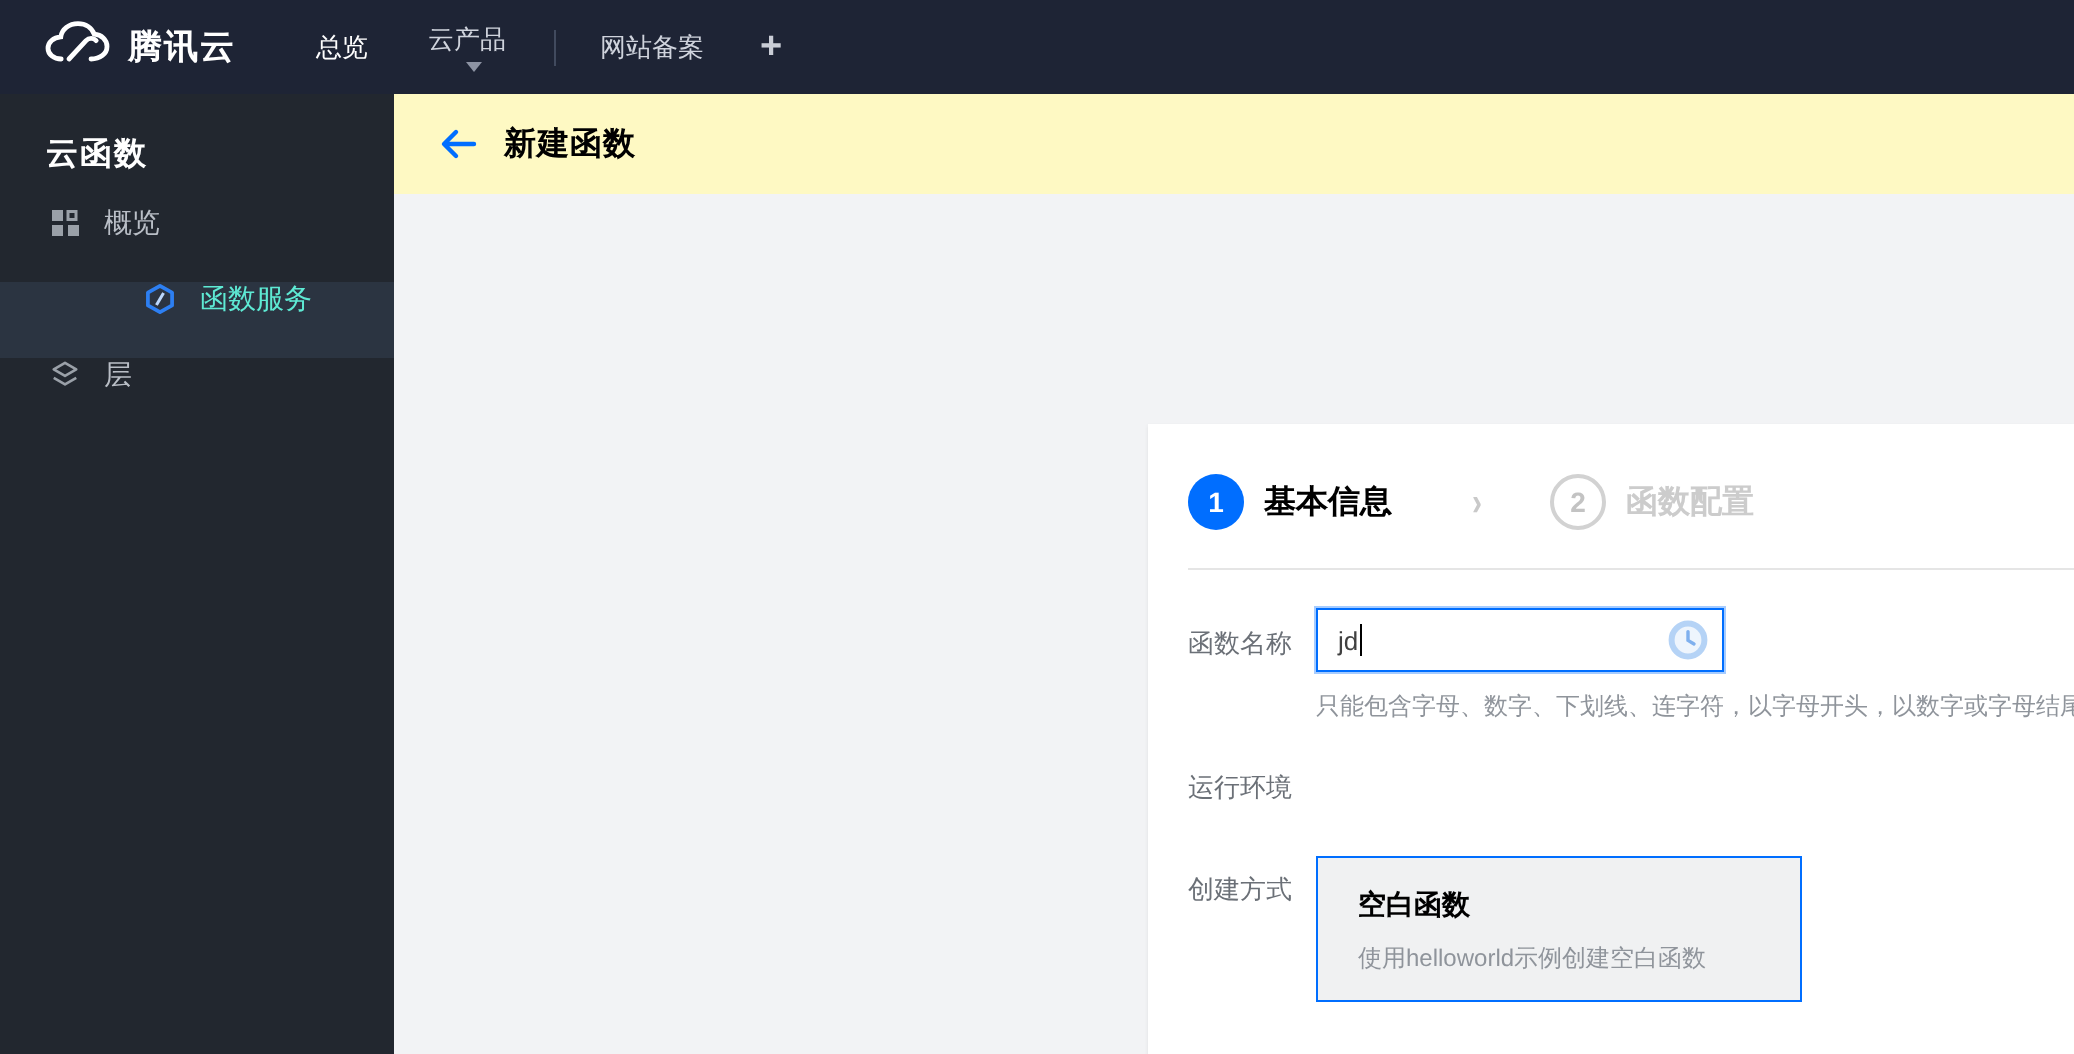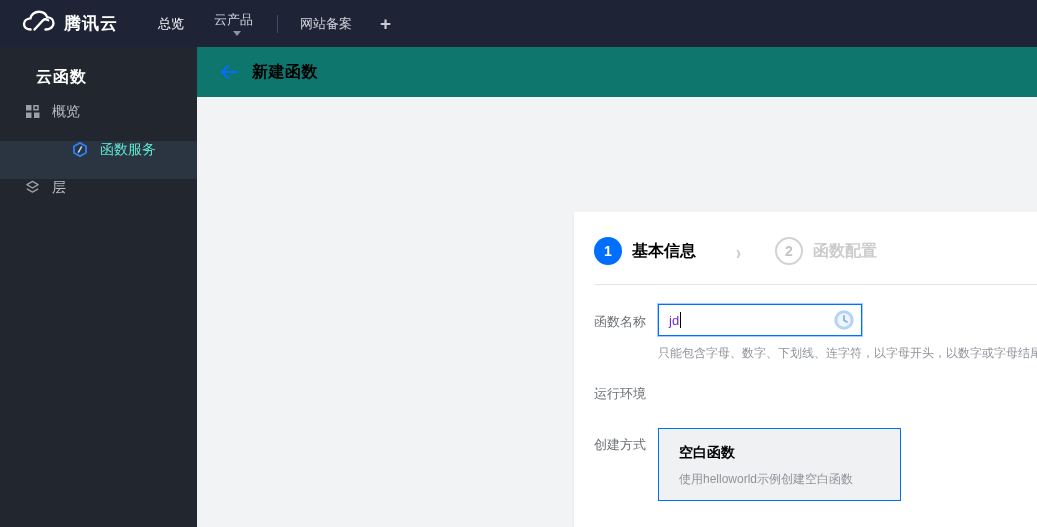--- a/index.html
+++ b/index.html
@@ -15,30 +15,30 @@
   .nav-overview { margin-left:40px; color:#ffffff; }
   .nav-products { margin-left:30px;flex-direction:column; }
   .nav-caret { width:0; height:0; border-left:4px solid transparent; border-right:4px solid transparent;
     border-top:5px solid #8d93a3; margin-left:6px; margin-top:2px; }
   .nav-divider { width:1px; height:18px; background:#414a5e; margin:0 22px 0 24px; }
   .nav-plus { margin-left:28px; color:#c9cdd6; font-size:19px; font-weight:bold; }
 
   
   .sidebar { position:absolute; left:0; top:47px; width:197px; height:480px;
     background:#22272f; z-index:20; }
-  .sidebar-title { color:#ffffff; font-size:16px; font-weight:bold; padding:20px 0 0 36px; letter-spacing:1px; }
+  .sidebar-title { color:#ffffff; font-size:16px; font-weight:bold; padding:20px 0 0 23px; letter-spacing:1px; }
   .side-menu { position:absolute; left:0; top:56px; width:197px; }
   .side-item { height:38px; display:flex; align-items:flex-start; cursor:pointer; color:#b9bec6; font-size:14px; }
   .side-item .s-icon { width:16px; height:16px; margin-left:24px; display:flex; align-items:center; justify-content:center; }
   .side-item .s-label { margin-left:12px; }
   .side-item.selected { background:#2b3441; color:#5eead4;padding-left:48px; }
 
   
   .page-header { position:absolute; left:197px; top:47px; width:840px; height:50px;
-    background:#0f766e; display:flex; align-items:center; z-index:10; }
+    background:#fef9c3; display:flex; align-items:center; z-index:10; }
   .back-btn { margin-left:22px; cursor:pointer; width:20px; height:20px; display:flex; align-items:center; }
   .page-title { margin-left:13px; font-size:16px; font-weight:bold; color:#000000; letter-spacing:0.5px; }
 
   
   .content { position:absolute; left:197px; top:97px; width:840px; height:430px; background:#f2f3f5; }
   .card { position:absolute; left:377px; top:115px; right:0; height:376px; background:#ffffff;
     box-shadow:0 1px 2px rgba(0,0,0,0.08); }
 
   .steps { position:absolute; left:20px; top:22px; height:34px; display:flex; align-items:center; }
   .step-circle { width:28px; height:28px; border-radius:50%; display:flex; align-items:center;
@@ -53,21 +53,21 @@
   .hr1 { position:absolute; left:20px; right:0; top:72px; height:1px; background:#e5e5e5; }
 
   .form-label { position:absolute; left:20px; font-size:13px; color:#6b7077; }
   .lbl-name { top:101px; }
   .lbl-runtime { top:173px; }
   .lbl-method { top:224px; }
 
   .name-input { position:absolute; left:84px; top:92px; width:204px; height:32px;
     border:1px solid #006eff; outline:1px solid rgba(0,110,255,0.35); outline-offset:0px;
     background:#fff; display:flex; align-items:center; cursor:text; }
-  .name-value { font-size:13px; color:#6d28d9; margin-left:10px; }
+  .name-value { font-size:13px; color:#404040; margin-left:10px; }
   .caret-bar { width:1px; height:16px; background:#000; margin-left:1px; }
   .clock-wrap { position:absolute; right:6px; top:4px; width:22px; height:22px; }
 
   .hint { position:absolute; left:84px; top:133px; font-size:12px; color:#8f949b; white-space:nowrap; }
 
   .select { position:absolute; left:84px; top:165px; width:204px; height:30px; border:1px solid #d9d9d9;
     background:#fff; display:flex; align-items:center; cursor:pointer; }
   .select-value { font-size:13px; color:#000; margin-left:10px; }
   .select-caret { position:absolute; right:12px; top:13px; width:0; height:0;
     border-left:5px solid transparent; border-right:5px solid transparent; border-top:6px solid #878c93; }

